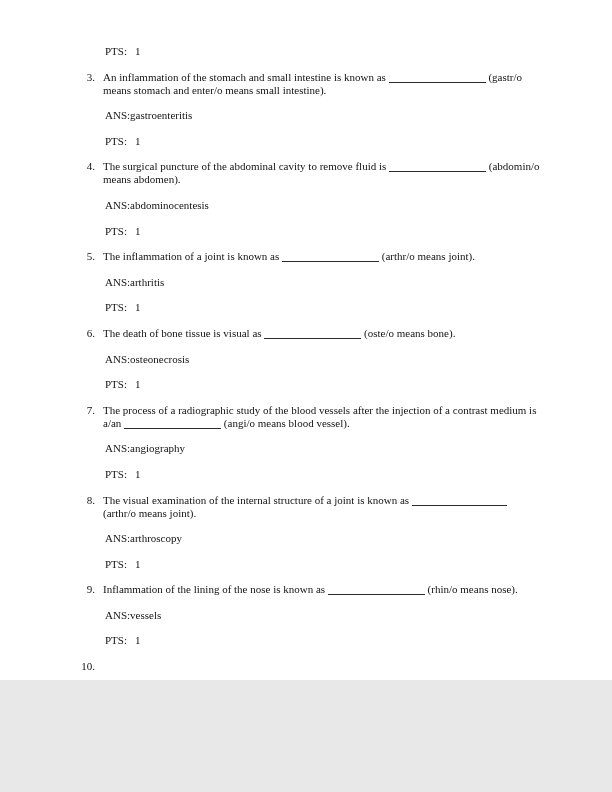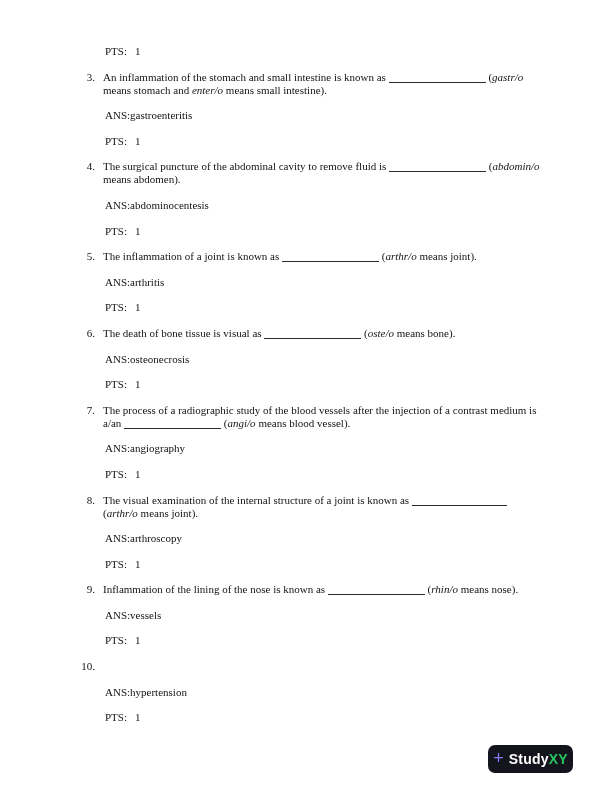--- a/index.html
+++ b/index.html
@@ -3,30 +3,30 @@
 <meta charset="utf-8">
 <style>
   * { margin:0; padding:0; box-sizing:border-box; }
   html,body { background:#e8e8e8; }
   body {
     width:612px; height:792px;
     font-family:"Liberation Serif","DejaVu Serif",serif;
     font-size:11px; color:#131313;
   }
   .page {
-    position:relative; width:612px; height:792px;
+    position:relative; width:612px; height:680px;
     background:#ffffff; overflow:hidden;padding-left:34px;
   }
   .content { position:absolute; top:45px; left:81px; width:478px; }
   .block { margin-bottom:12.6px; }
   .q-row { display:flex; }
   .q-num { flex:0 0 14px; width:14px; text-align:right; line-height:13px; }
   .q-text { margin-left:8px; }
   .q-line { line-height:13px; white-space:nowrap; }
-  .it { font-style:italic; }
+  .it { }
   .blank {
     display:inline-block; height:11px; vertical-align:-2px;
     border-bottom:1px solid #2b2b2b;
   }
   .kv-row { margin-left:24px; line-height:13px; display:flex; }
   .kv-label { flex:0 0 auto; }
   .ans-value { }
   .pts-value { margin-left:8px; }
   .logo-badge {
     position:absolute; left:488px; top:745px; width:85px; height:28px;

